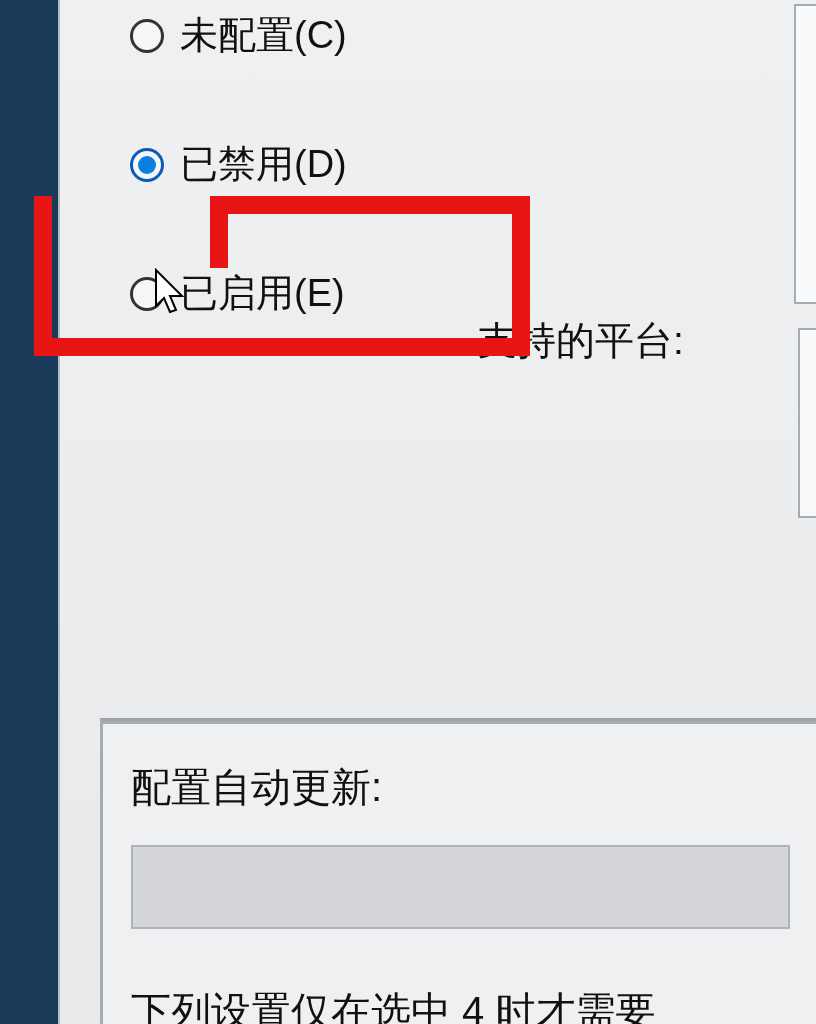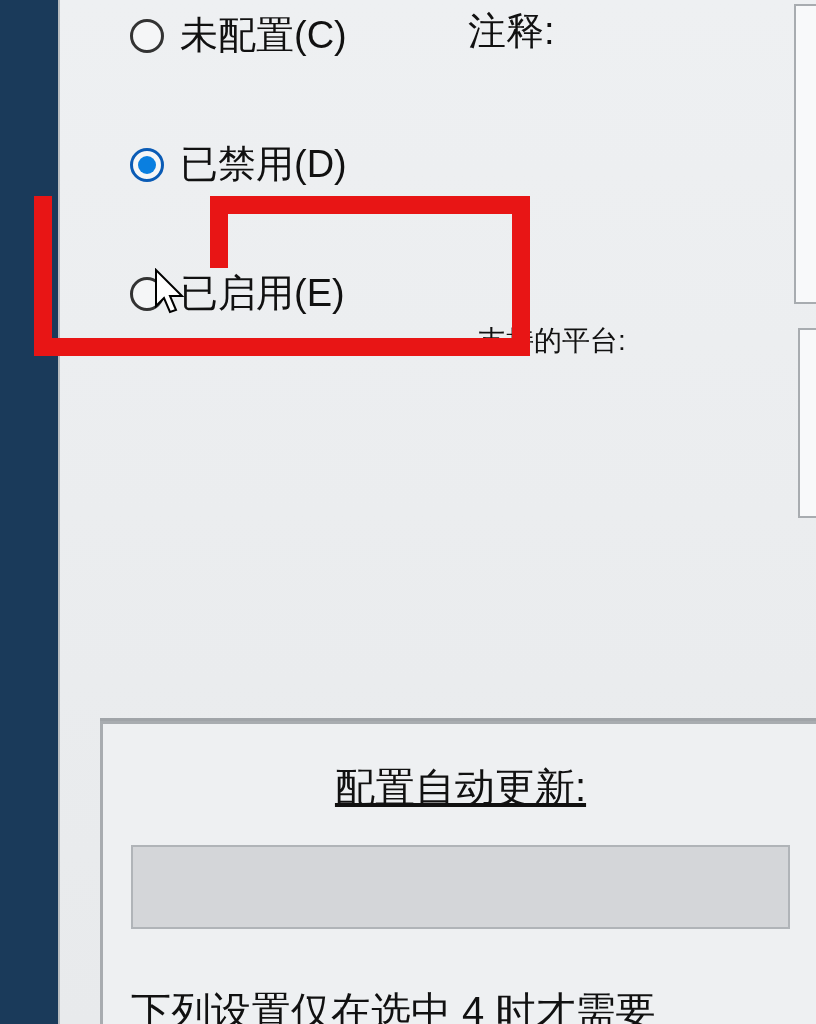--- a/index.html
+++ b/index.html
@@ -10,21 +10,20 @@
       position: relative;
     }
     .window {
       position: absolute;
       left: 58px;
       top: 0;
       width: 758px;
       height: 1024px;
       background: linear-gradient(180deg, #eef0f2 0%, #e8eaec 100%);
       border-left: 2px solid #b8bcc0;
-      text-align: center;
     }
     .top-section {
       position: relative;
       width: 100%;
       height: 720px;
     }
     .radio-group {
       position: absolute;
       left: 70px;
       top: 10px;
@@ -78,22 +77,22 @@
       top: 4px;
       width: 22px;
       height: 300px;
       border: 2px solid #a8acb0;
       border-right: none;
       background: #f8f9fa;
     }
     .platform-label {
       position: absolute;
       left: 418px;
-      top: 322px;
-      font-size: 28px;
+      top: 314px;
+      font-size: 39px;
       color: #111;
     }
     .platform-box {
       position: absolute;
       right: 0;
       top: 328px;
       width: 18px;
       height: 190px;
       border: 2px solid #a8acb0;
       border-right: none;
@@ -123,21 +122,20 @@
       border-right: none;
       border-bottom: none;
       height: 303px;
       background: #eef0f2;
       padding: 36px 28px 0 28px;
     }
     .config-label {
       font-size: 40px;
       color: #111;
       margin-bottom: 30px;
-      text-decoration: underline;
     }
     .dropdown {
       width: 100%;
       height: 84px;
       background: #d4d6d9;
       border: 2px solid #b0b4b8;
     }
     .note-text {
       position: absolute;
       left: 28px;
@@ -203,21 +201,20 @@
             <span class="radio-dot"></span>
           </span>
         <span class="radio-label">已禁用(D)</span>
       </label>
       <label class="radio-item">
         <span class="radio-circle"></span>
         <span class="radio-label">已启用(E)</span>
       </label>
     </div>
 
-    <div class="comment-label">注释:</div>
     <div class="comment-box"></div>
 
     <div class="platform-label">支持的平台:</div>
     <div class="platform-box"></div>
 
 
   </div>
 
   <div class="divider"></div>
 

